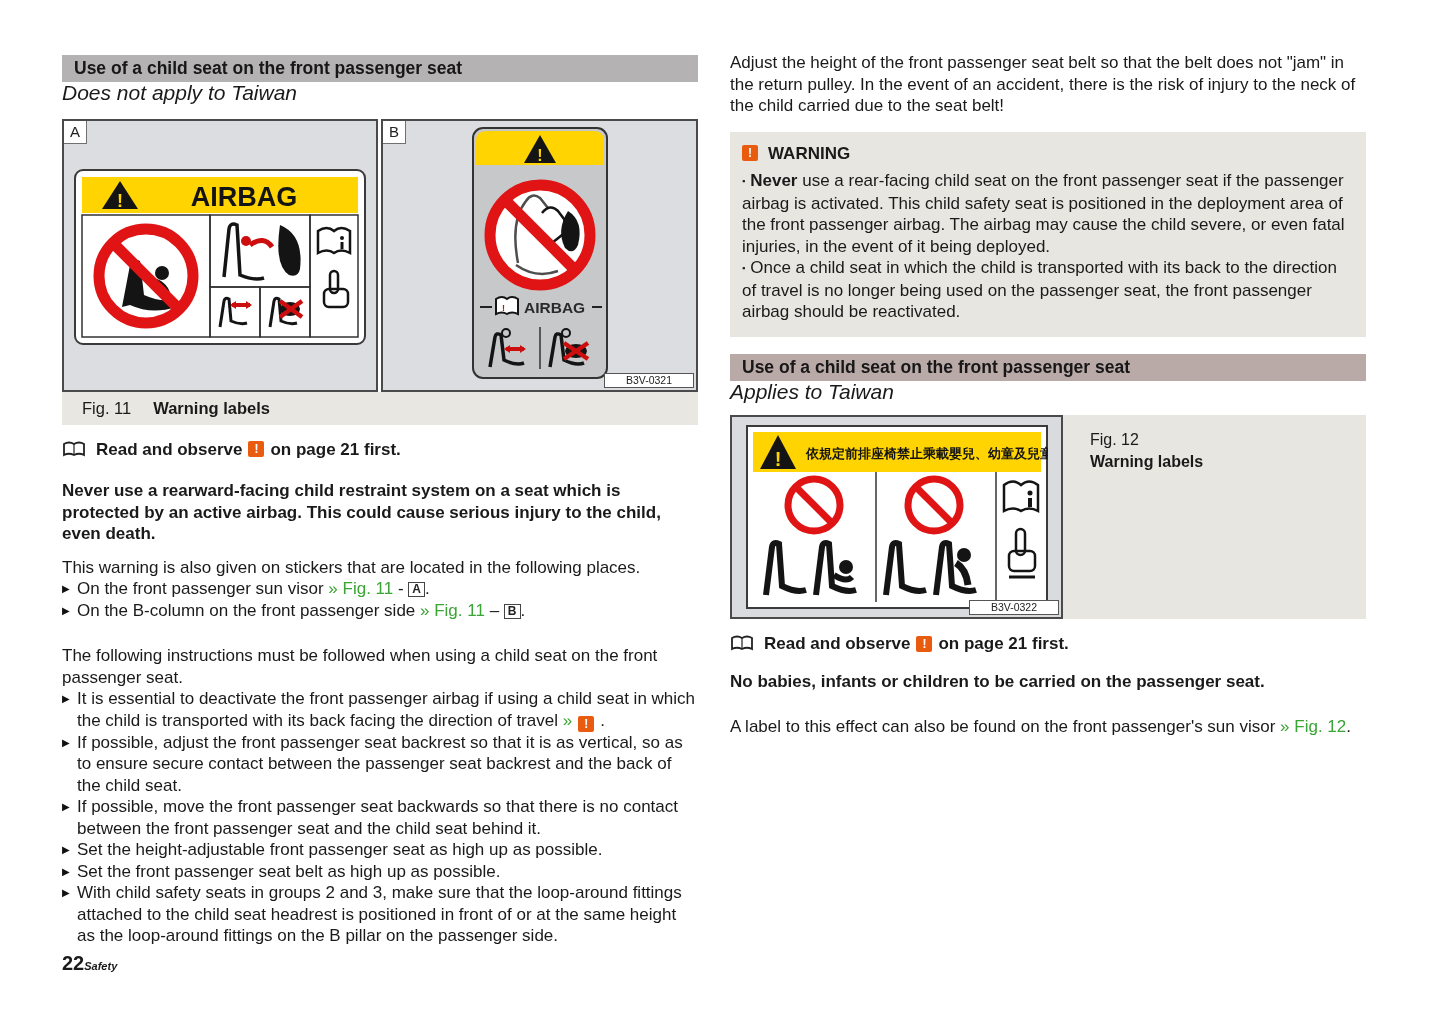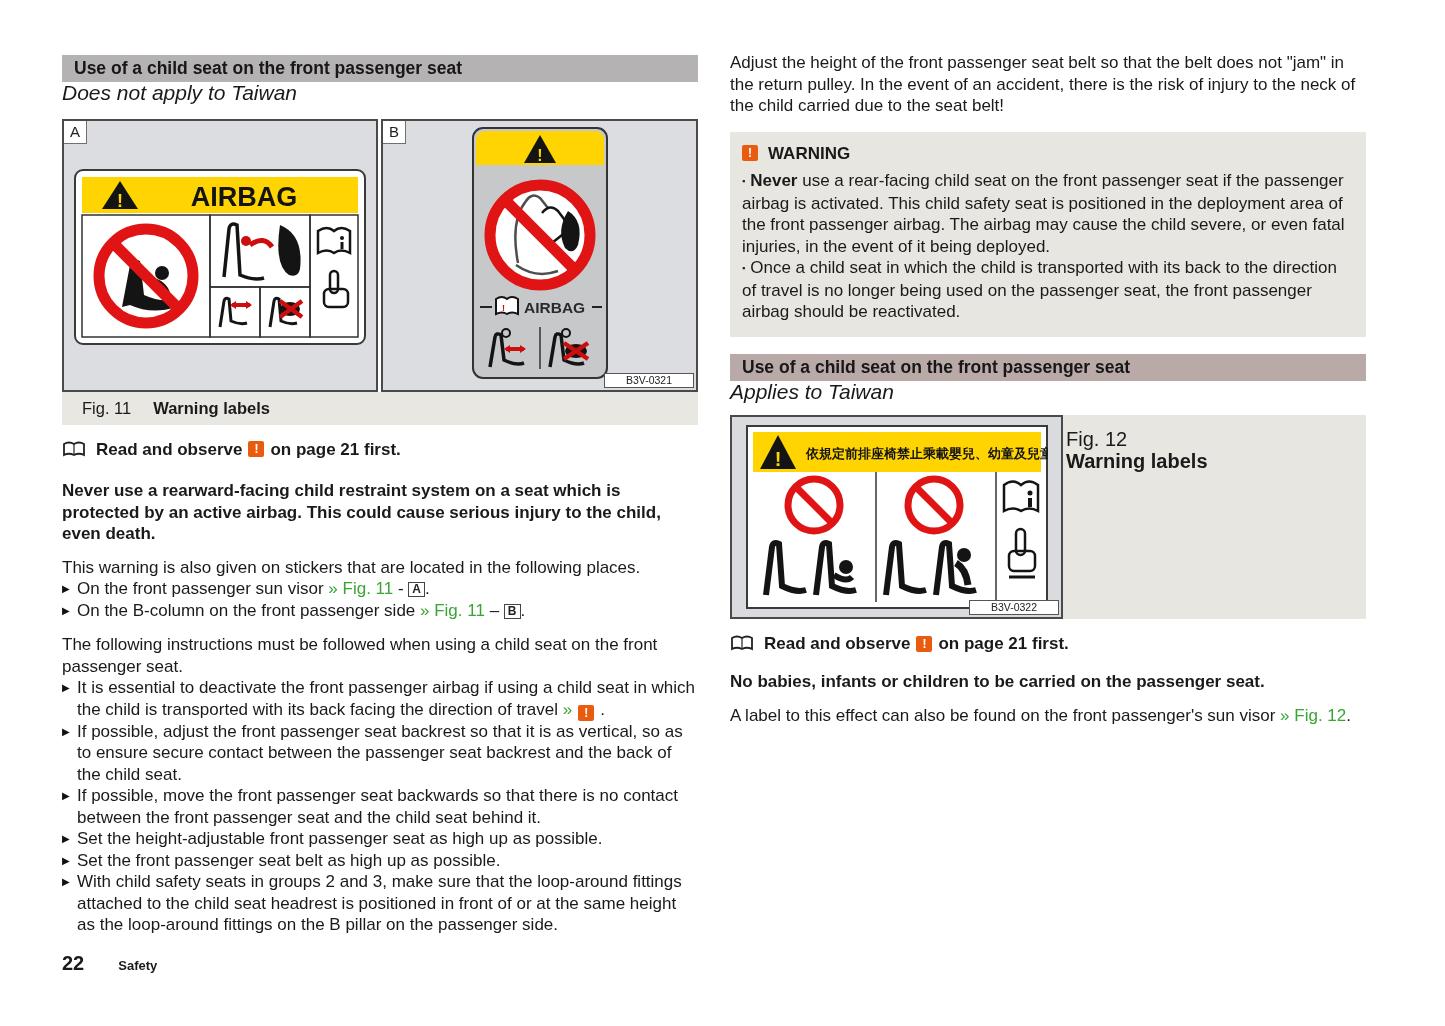--- a/index.html
+++ b/index.html
@@ -28,43 +28,43 @@
   .capstrip b{margin-left:22px;}
 
   .readline{margin-top:14px;display:flex;align-items:center;font-weight:bold;}
   .readline .bookicon{margin-right:10px;flex:none;}
   .oicon{display:inline-block;background:#e95c0f;color:#fff;font-weight:bold;width:16px;height:16px;
          line-height:16px;text-align:center;font-size:12px;border-radius:2px;margin:0 6px;vertical-align:-2px;}
   .boxl{display:inline-block;border:1px solid #444;background:#fff;font-size:12px;font-weight:bold;
         line-height:13px;padding:0 3px;vertical-align:1px;color:#222;}
   .greenlink{color:#3aa434;text-decoration:none;}
 
-  .para{margin-top:13px;}
+  .para{margin-top:24px;}
   .parabold{margin-top:20px;font-weight:bold;}
   .bl{display:flex;}
   .bl .mk{width:15px;flex:none;font-size:10px;color:#111;}
   .bl .tx{flex:1;}
 
   
   .intro-right{margin-top:52px;}
   .warnbox{margin-top:15px;background:#e8e6e0;padding:11px 14px 14px 12px;}
   .warnhead{display:flex;align-items:center;font-weight:bold;font-size:17px;margin-bottom:6px;}
   .warnhead .oicon{margin:0 10px 0 0;}
   .warnbox p{margin:0;}
   .sqb{font-size:9px;vertical-align:2px;margin-right:5px;}
 
   .fig12wrap{margin-top:13px;background:#e8e6e0;height:204px;position:relative;}
   .fig12box{position:absolute;left:0;top:0;width:333px;height:204px;background:#d9dbde;
             border:2px solid #4a4a4a;box-sizing:border-box;}
-  .fig12cap{position:absolute;left:336px;top:14px;font-size:20px;}
+  .fig12cap{position:absolute;left:360px;top:14px;font-size:16px;}
   .fig12cap .t2{font-weight:bold;}
 
   .footer{position:absolute;left:62px;top:953px;display:flex;align-items:baseline;}
   .pgnum{font-size:20px;font-weight:bold;}
-  .pgsec{font-size:13px;font-weight:bold;margin-left:34px;}
+  .pgsec{font-size:11px;font-weight:bold;font-style:italic;}
 </style>
 </head>
 <body>
 
 <div class="page">
 
   <div class="col col-left">
 
     <div class="secbar secbar1">Use of a child seat on the front passenger seat</div>
     <div class="subhead">Does not apply to Taiwan</div>

